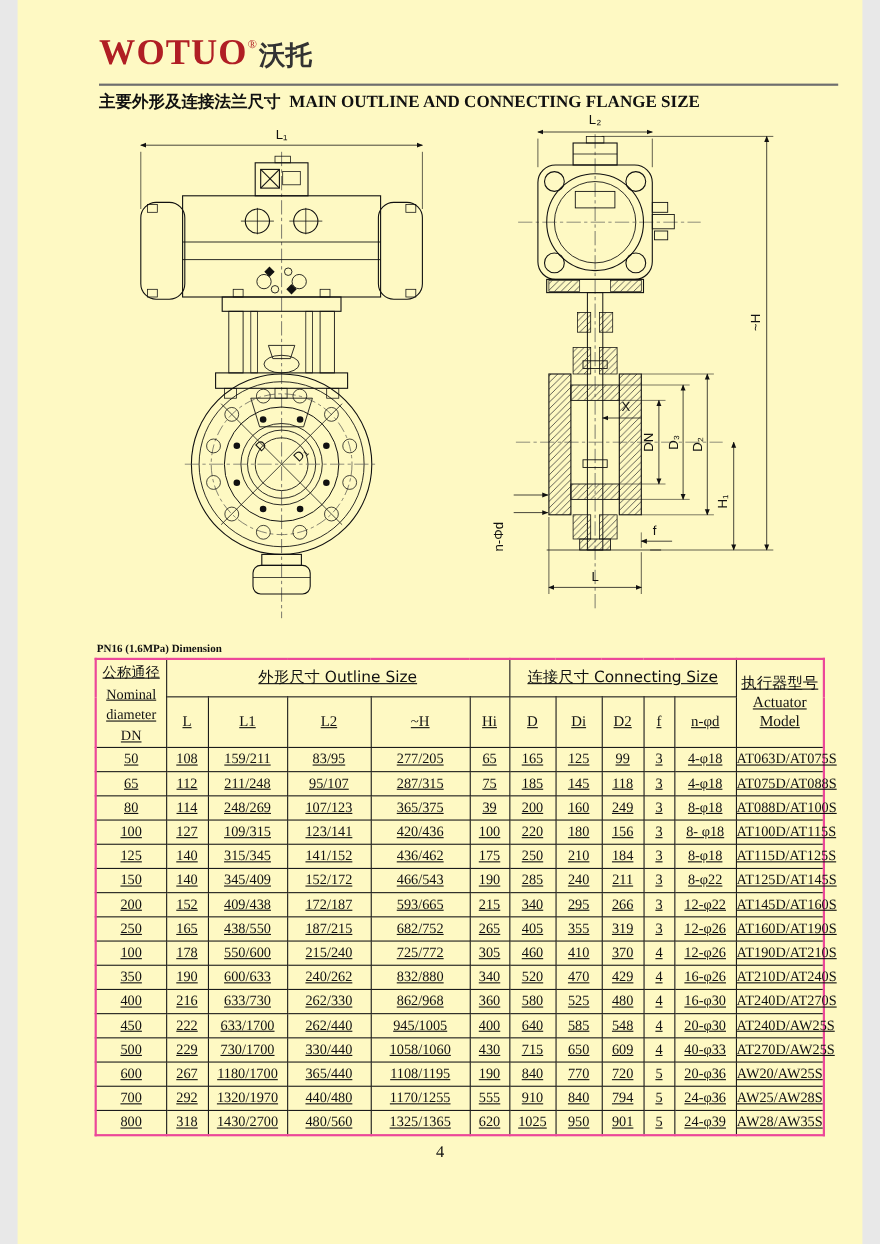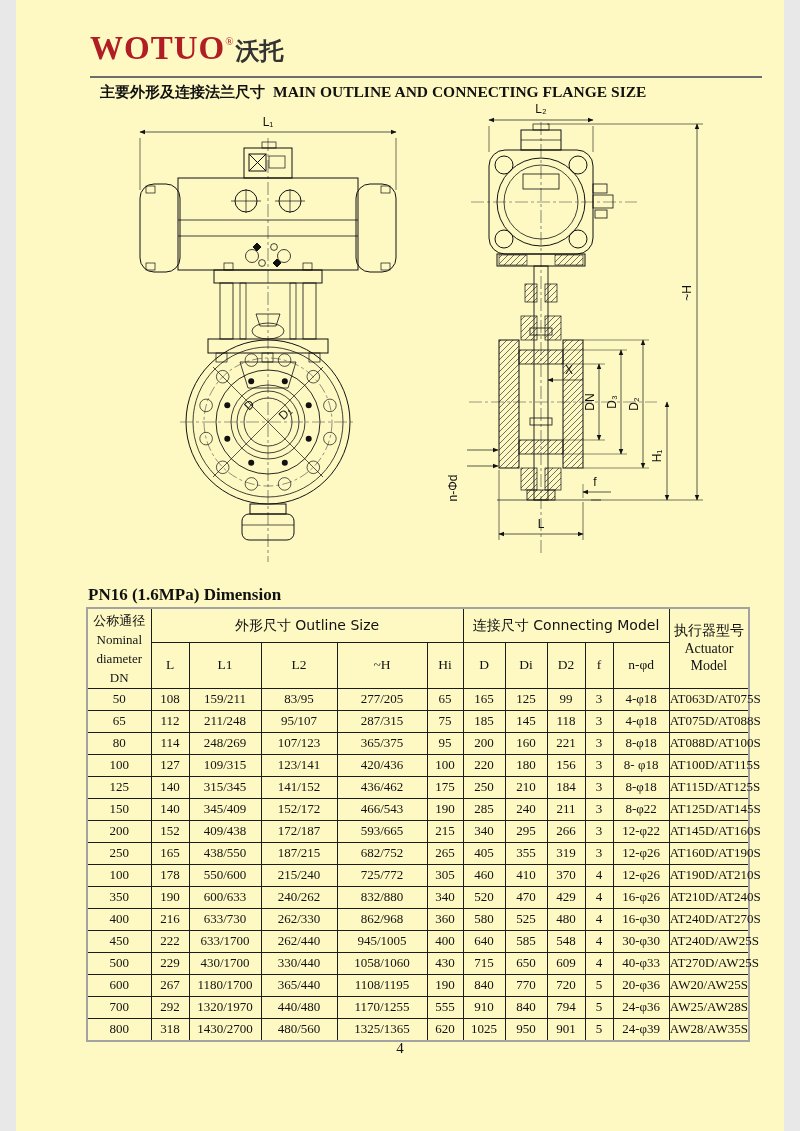--- a/index.html
+++ b/index.html
@@ -7,30 +7,30 @@
     position:relative; width:768px; height:1131px; margin:0 auto;
     background:#fef9c3; font-family:"Liberation Serif", serif; color:#111;
     overflow:hidden;
   }
   
   .logo-row { position:absolute; left:74px; top:30px; white-space:nowrap; }
   .logo-en { font-size:33px; font-weight:bold; color:#b01e24; letter-spacing:1px; font-family:"Liberation Serif", serif; }
   .logo-reg { font-size:11px; color:#b01e24; vertical-align:14px; }
   .logo-cn { font-size:24px; font-weight:bold; color:#333; margin-left:2px; font-family:"DejaVu Sans", sans-serif; }
   .rule { position:absolute; left:74px; width:672px; top:76px; border-top:2px solid #6e6e6e; }
-  .title-row { position:absolute; left:84px; top:83px; font-weight:bold; font-size:15.5px; white-space:nowrap; }
+  .title-row { position:absolute; left:74px; top:83px; font-weight:bold; font-size:15.5px; white-space:nowrap; }
   .title-cn { font-family:"DejaVu Sans", sans-serif; font-size:15px; margin-right:8px; }
   
   .fig { position:absolute; }
   .fig svg { display:block; }
   .fig text { font-family:"Liberation Sans", sans-serif; font-size:12px; fill:#111; }
   
   .table-section { position:absolute; left:70px; top:585px; }
-  .table-title { font-weight:bold; font-size:17px; margin:0 0 2px 2px; }
-  table.dim { border-collapse:collapse; table-layout:fixed; width:662px; border:2px solid #a3a3a3; }
+  .table-title { font-weight:bold; font-size:10px; margin:0 0 2px 2px; }
+  table.dim { border-collapse:collapse; table-layout:fixed; width:662px; border:2px solid #ec4899;text-decoration:underline; }
   table.dim th, table.dim td {
     border:1px solid #1c1c1c; text-align:center; vertical-align:middle;
     font-weight:normal; padding:0; font-size:13px; line-height:1.25;
   }
   tr.group-row th { height:33px; font-size:14px; }
   tr.sub-row th { height:45px; font-size:13.5px; }
   .cjk { font-family:"DejaVu Sans", sans-serif; }
   .col1-head div { line-height:19px; font-size:13px; }
   tbody.rows td { height:21px; }
   
@@ -42,21 +42,21 @@
 <div class="page">
 
   <div class="logo-row">
     <span class="logo-en">WOTUO</span><span class="logo-reg">®</span><span class="logo-cn">沃托</span>
   </div>
   <div class="rule"></div>
   <div class="title-row">
     <span class="title-cn">主要外形及连接法兰尺寸</span><span>MAIN OUTLINE AND CONNECTING FLANGE SIZE</span>
   </div>
 
-  <div class="fig" style="left:100px; top:100px;">
+  <div class="fig" style="left:88px; top:100px;">
     <svg width="330" height="470" viewBox="0 0 330 470">
       <defs>
         <marker id="arL" viewBox="0 0 10 10" refX="9" refY="5" markerWidth="8" markerHeight="8" orient="auto-start-reverse">
           <path d="M0,1 L10,5 L0,9 z" fill="#111"></path>
         </marker>
       </defs>
       <g stroke="#111" stroke-width="1" fill="none">
 
         <line x1="152" y1="38" x2="152" y2="462" stroke-width="0.7" stroke="#555" stroke-dasharray="13 3 3 3"></line>
 
@@ -283,21 +283,21 @@
       </colgroup>
       <thead>
         <tr class="group-row">
           <th rowspan="2" class="col1-head">
             <div class="cjk">公称通径</div>
             <div>Nominal</div>
             <div>diameter</div>
             <div>DN</div>
           </th>
           <th colspan="5" class="cjk">外形尺寸 Outline Size</th>
-          <th colspan="5" class="cjk">连接尺寸 Connecting Model</th>
+          <th colspan="5" class="cjk">连接尺寸 Connecting Size</th>
           <th rowspan="2">
             <div class="cjk">执行器型号</div>
             <div>Actuator Model</div>
           </th>
         </tr>
         <tr class="sub-row">
           <th>L</th>
           <th>L1</th>
           <th>L2</th>
           <th>~H</th>
@@ -337,24 +337,24 @@
             <td>3</td>
             <td>4-φ18</td>
             <td>AT075D/AT088S</td>
           </tr>
           <tr>
             <td>80</td>
             <td>114</td>
             <td>248/269</td>
             <td>107/123</td>
             <td>365/375</td>
-            <td>95</td>
+            <td>39</td>
             <td>200</td>
             <td>160</td>
-            <td>221</td>
+            <td>249</td>
             <td>3</td>
             <td>8-φ18</td>
             <td>AT088D/AT100S</td>
           </tr>
           <tr>
             <td>100</td>
             <td>127</td>
             <td>109/315</td>
             <td>123/141</td>
             <td>420/436</td>
@@ -468,27 +468,27 @@
             <td>450</td>
             <td>222</td>
             <td>633/1700</td>
             <td>262/440</td>
             <td>945/1005</td>
             <td>400</td>
             <td>640</td>
             <td>585</td>
             <td>548</td>
             <td>4</td>
-            <td>30-φ30</td>
+            <td>20-φ30</td>
             <td>AT240D/AW25S</td>
           </tr>
           <tr>
             <td>500</td>
             <td>229</td>
-            <td>430/1700</td>
+            <td>730/1700</td>
             <td>330/440</td>
             <td>1058/1060</td>
             <td>430</td>
             <td>715</td>
             <td>650</td>
             <td>609</td>
             <td>4</td>
             <td>40-φ33</td>
             <td>AT270D/AW25S</td>
           </tr>

